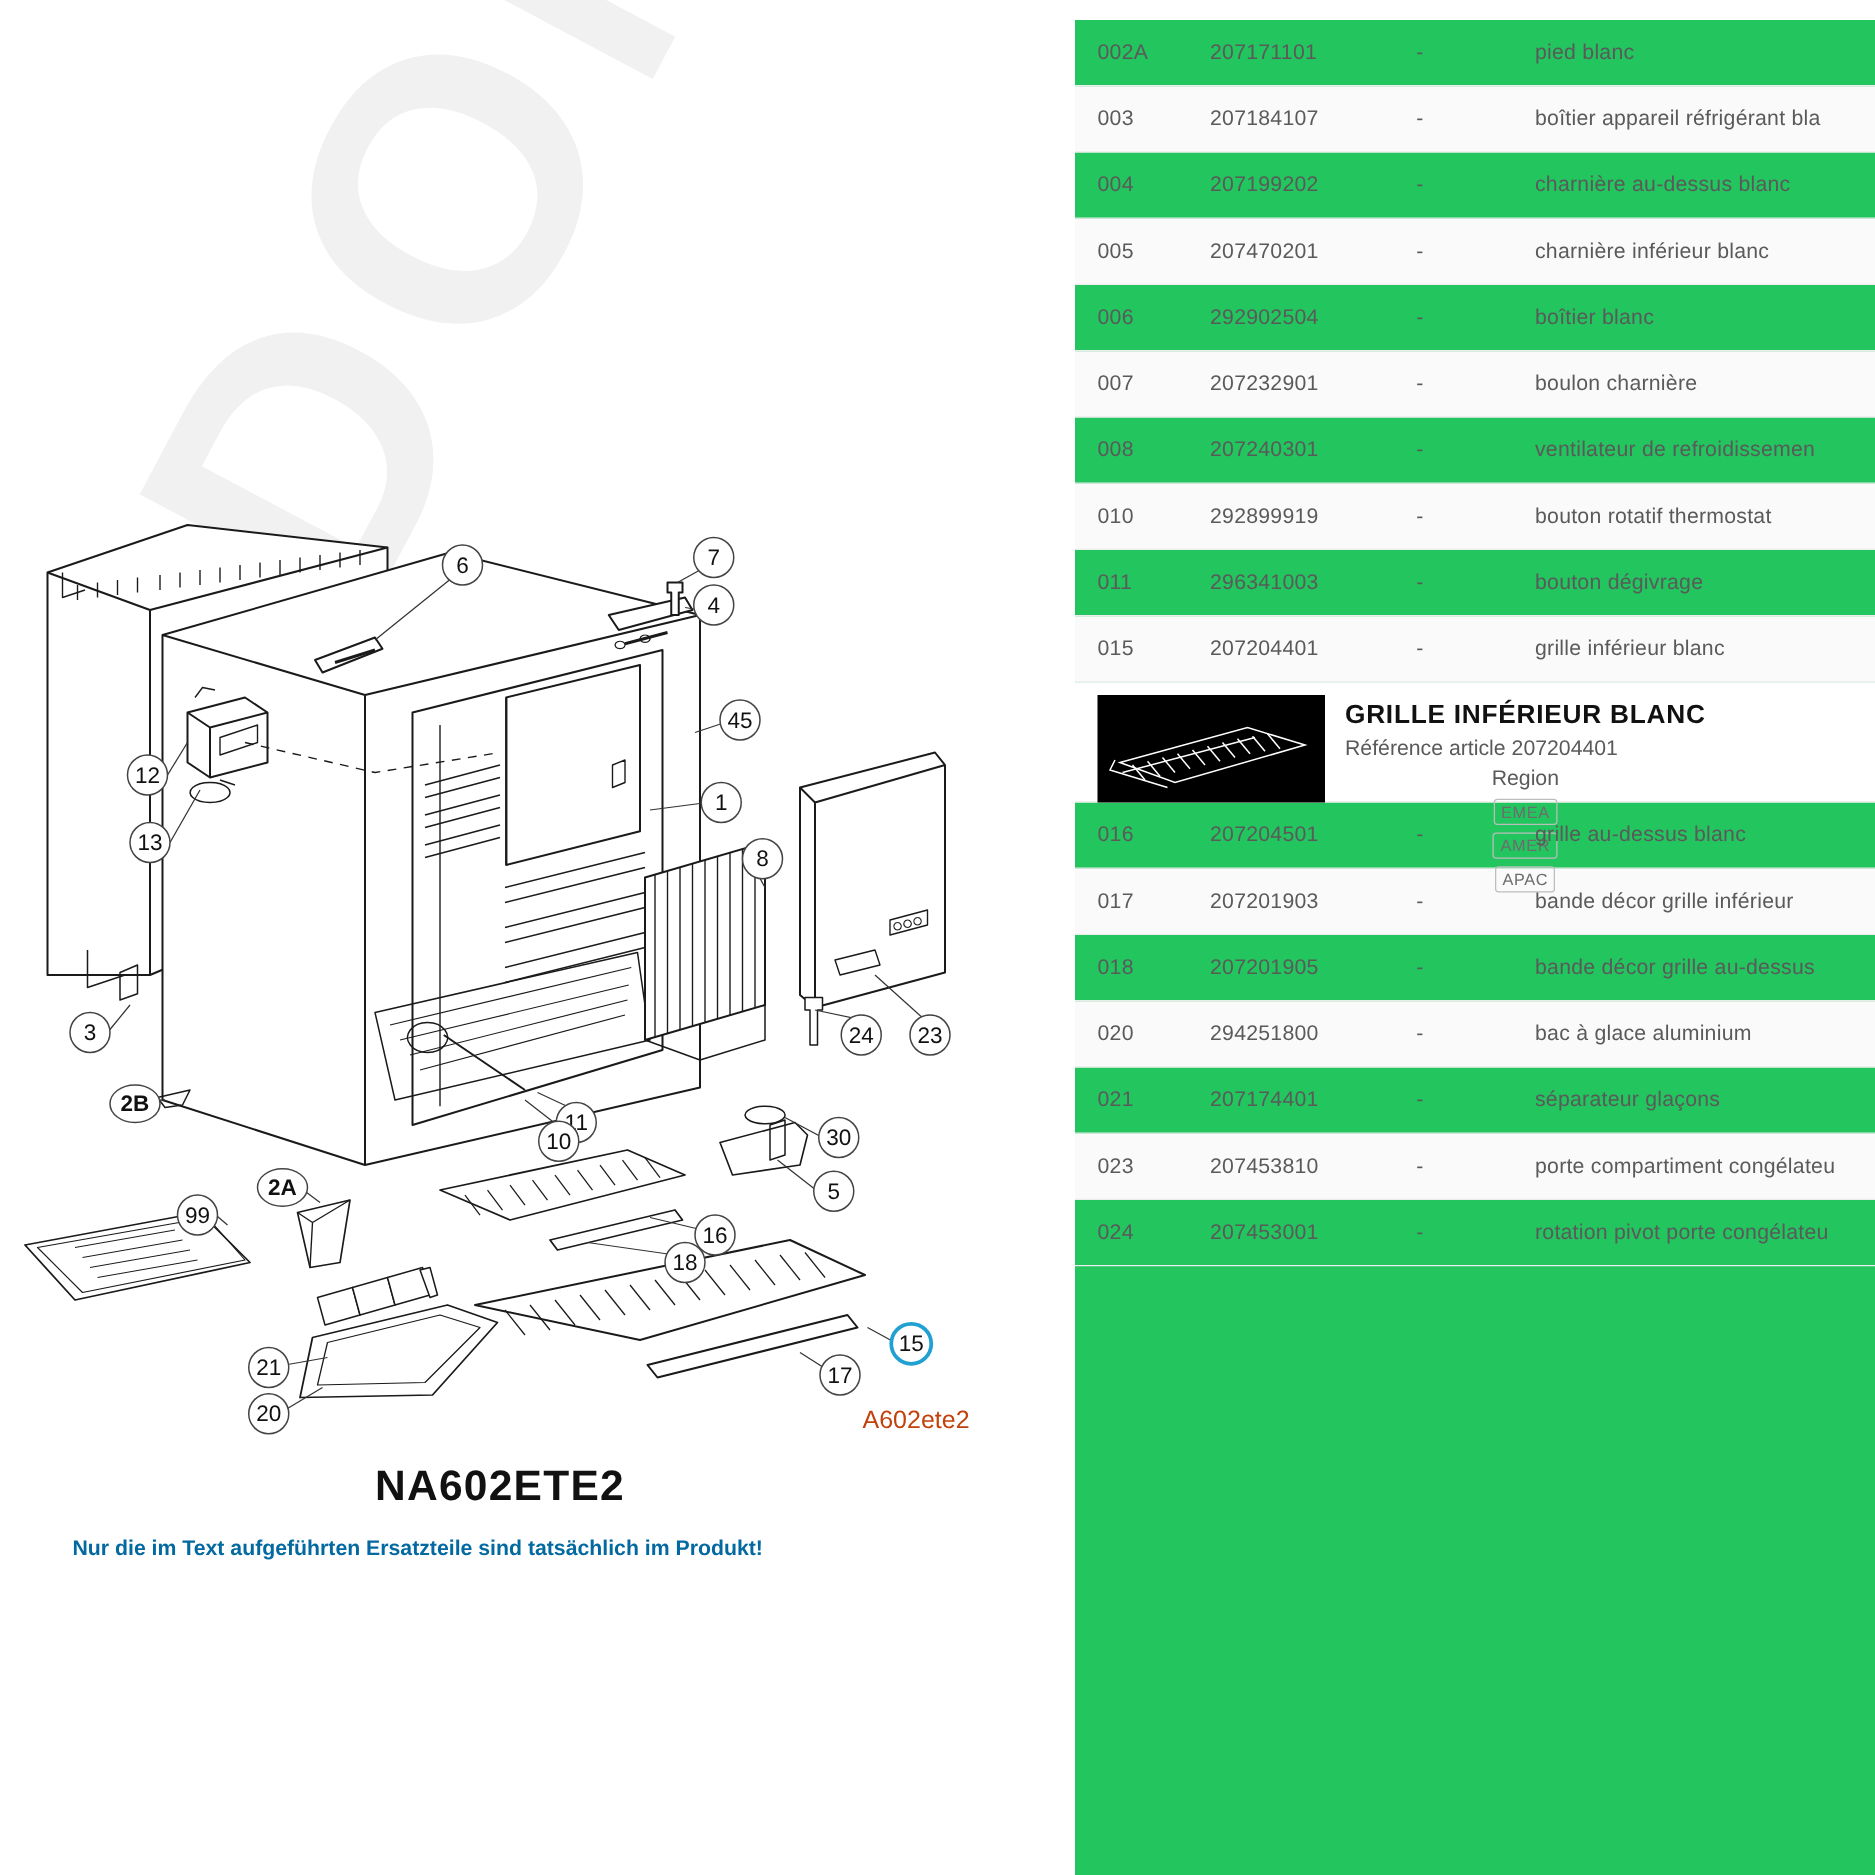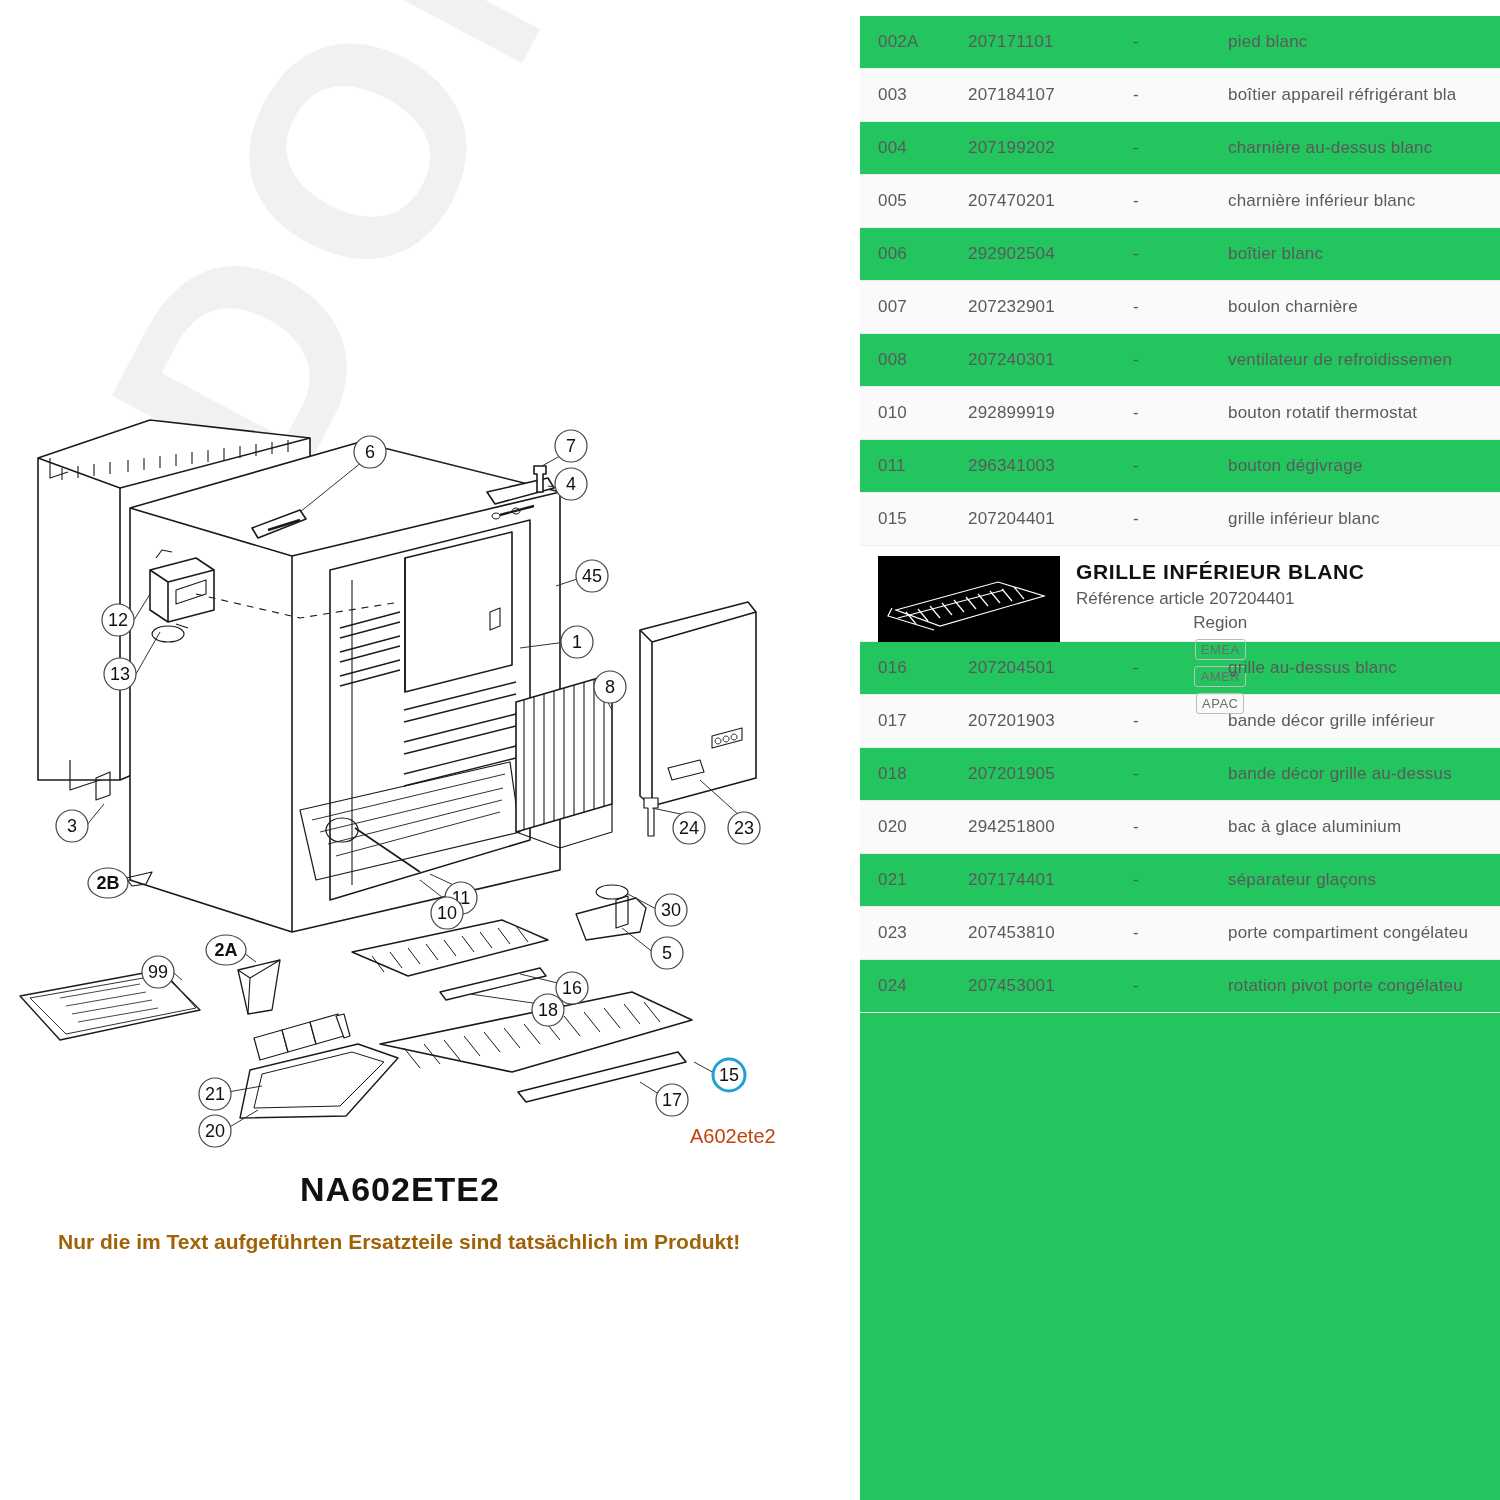--- a/index.html
+++ b/index.html
@@ -33,21 +33,21 @@
   #diagram-code{
     position:absolute;left:690px;top:1125px;
     font-size:20px;color:#c2410c;
   }
   #diagram-caption{
     position:absolute;left:0;top:1170px;width:800px;text-align:center;
     font-size:34px;font-weight:bold;color:#111;letter-spacing:1px;
   }
   #notice{
     position:absolute;left:58px;top:1228px;width:760px;
-    font-size:21px;font-weight:bold;color:#a16207;line-height:1.35;
+    font-size:17px;font-weight:bold;color:#0369a1;line-height:1.35;
   }
   
   #right-panel{
     position:absolute;left:860px;top:16px;width:640px;height:1500px;
     background:#22c55e;overflow:hidden;
     font-family:"Liberation Sans", sans-serif;
   }
   .part-row{
     display:flex;align-items:center;
     height:52px;

